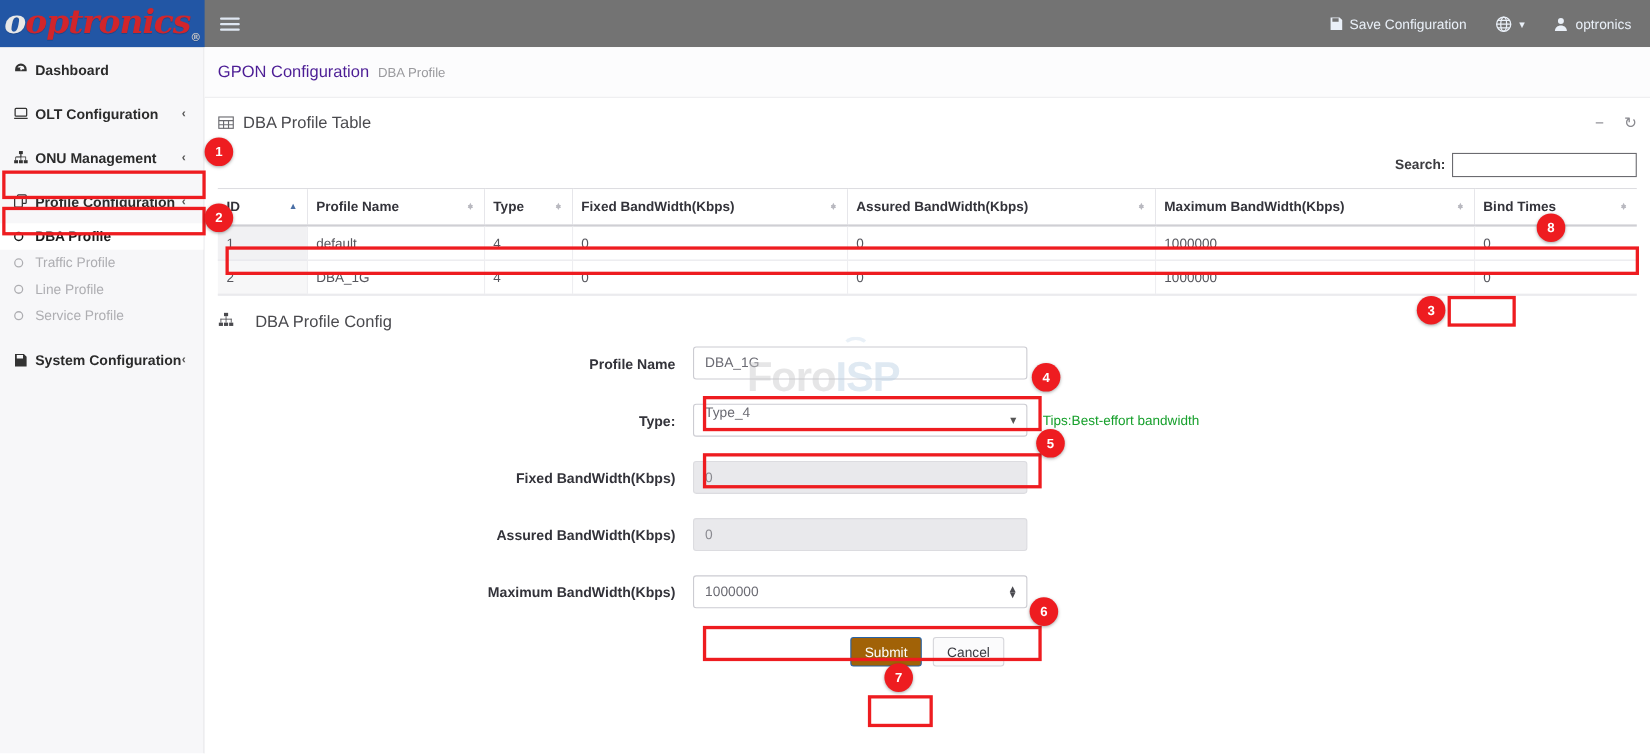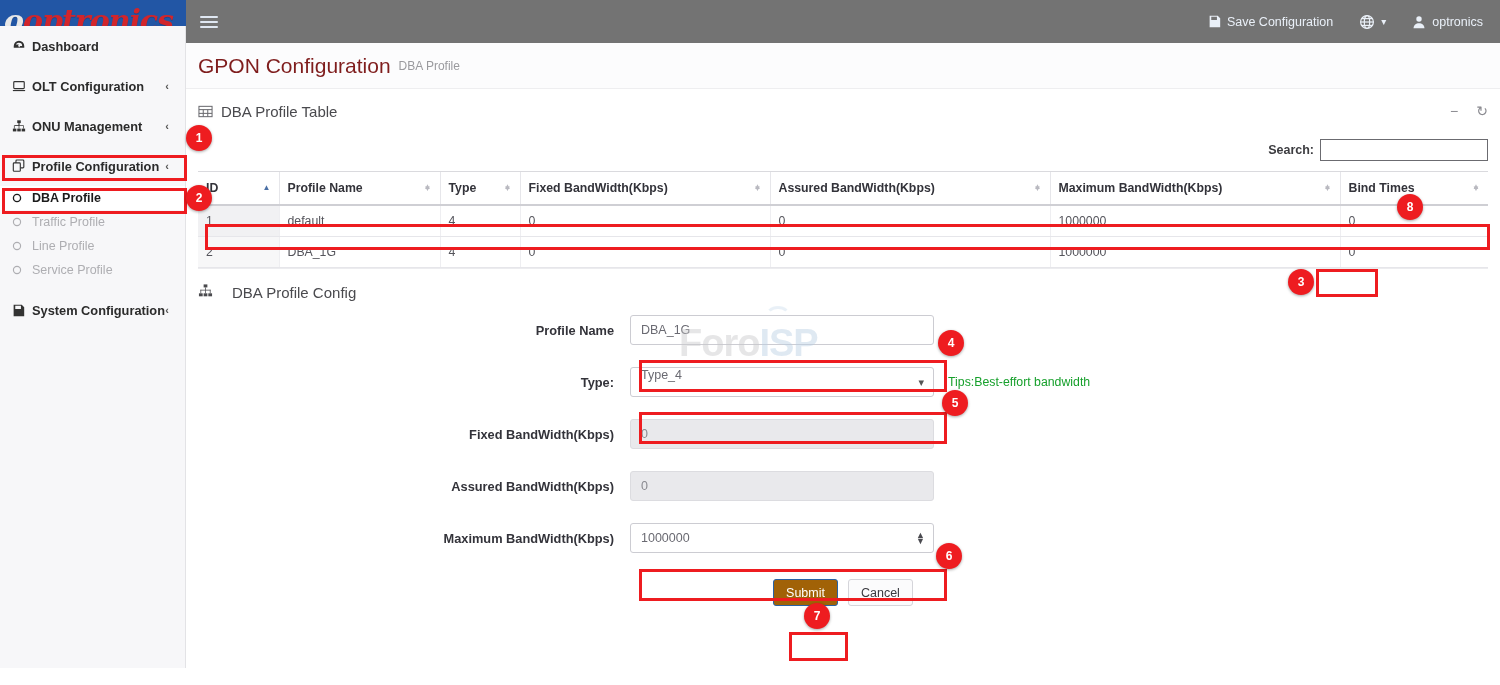--- a/index.html
+++ b/index.html
@@ -41,21 +41,21 @@
 
   .topbar-right {
     margin-left: auto; display: flex; align-items: center;
     gap: 26px; padding-right: 17px; color: #eaf0f8; font-size: 12.5px;
   }
   .tb-item { display:flex; align-items:center; gap:6px; cursor: pointer; white-space: nowrap;}
   .tb-icon { display:inline-flex; align-items:center; }
 
   
   .sidebar {
-    position: absolute; top: 26px; left: 0; width: 186px; height: 642px;
+    position: absolute; top: 43px; left: 0; width: 186px; height: 642px;
     background: #f7f7f9; border-right: 1px solid #e3e3e6;
   }
   .nav-item {
     display: flex; align-items: center; height: 40px;
     padding: 0 12px; font-size: 12.8px; color: #2b2b2b; font-weight: bold;
     cursor: pointer; position: relative;
   }
   .nav-item .n-icon { width: 20px; display:flex; align-items:center; color:#333; }
   .nav-item .n-label { flex: 1; }
   .nav-item .n-caret { font-size: 11px; color: #555; margin-right: 4px; }
@@ -68,21 +68,21 @@
 
   
   .main {
     position: absolute; top: 43px; left: 186px;
     width: 1314px; height: 642px; background: #ffffff;
   }
   .page-head {
     height: 46px; display: flex; align-items: center;
     padding: 0 0 0 12px; background: #fcfcfd; border-bottom: 1px solid #eeeef0;
   }
-  .page-title { font-size: 21px; color: #7f1d1d; font-weight: normal; }
+  .page-title { font-size: 15px; color: #4c1d95; font-weight: normal; }
   .page-sub { font-size: 12px; color: #9a9a9e; margin-left: 8px; }
 
   .panel { position: relative; padding: 0 12px; }
   .panel-head {
     height: 44px; display:flex; align-items:center; gap:8px;
     font-size: 15px; color: #4a4a4e;
   }
   .panel-head .ph-icon { color:#6b6b70; display:flex; }
   .panel-tools {
     margin-left: auto; display:flex; align-items:center; gap: 18px;

